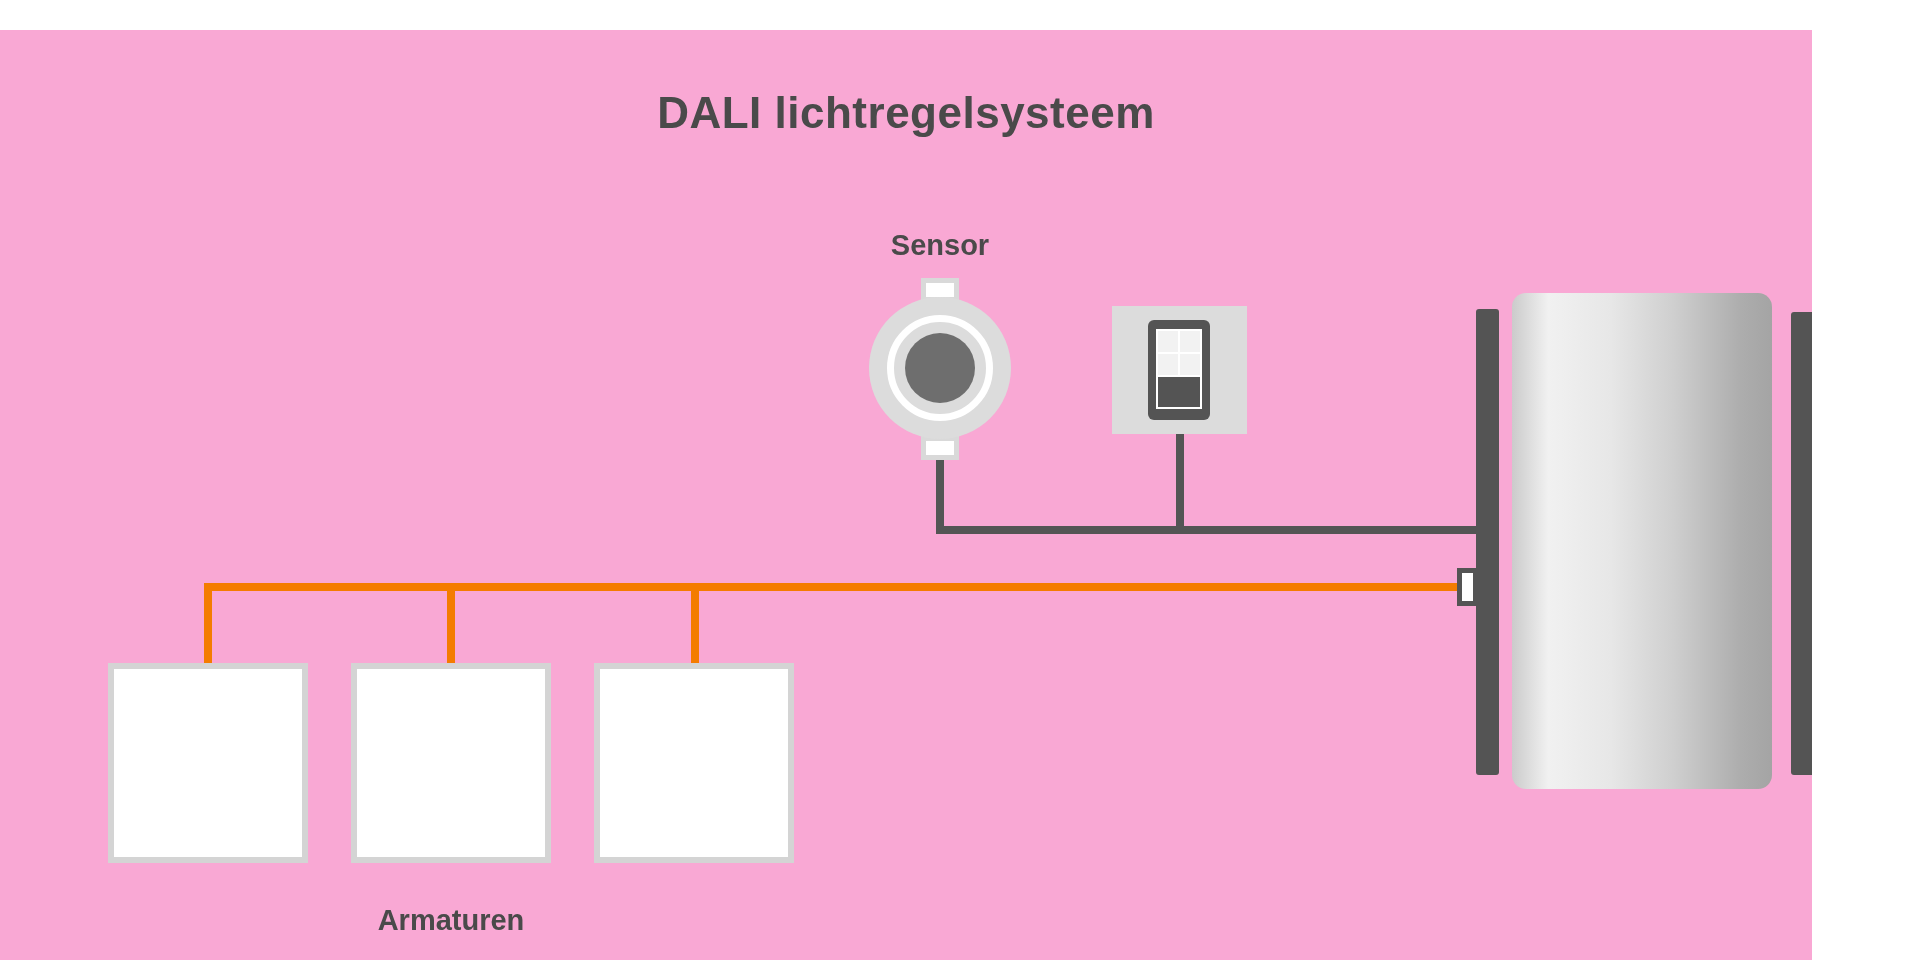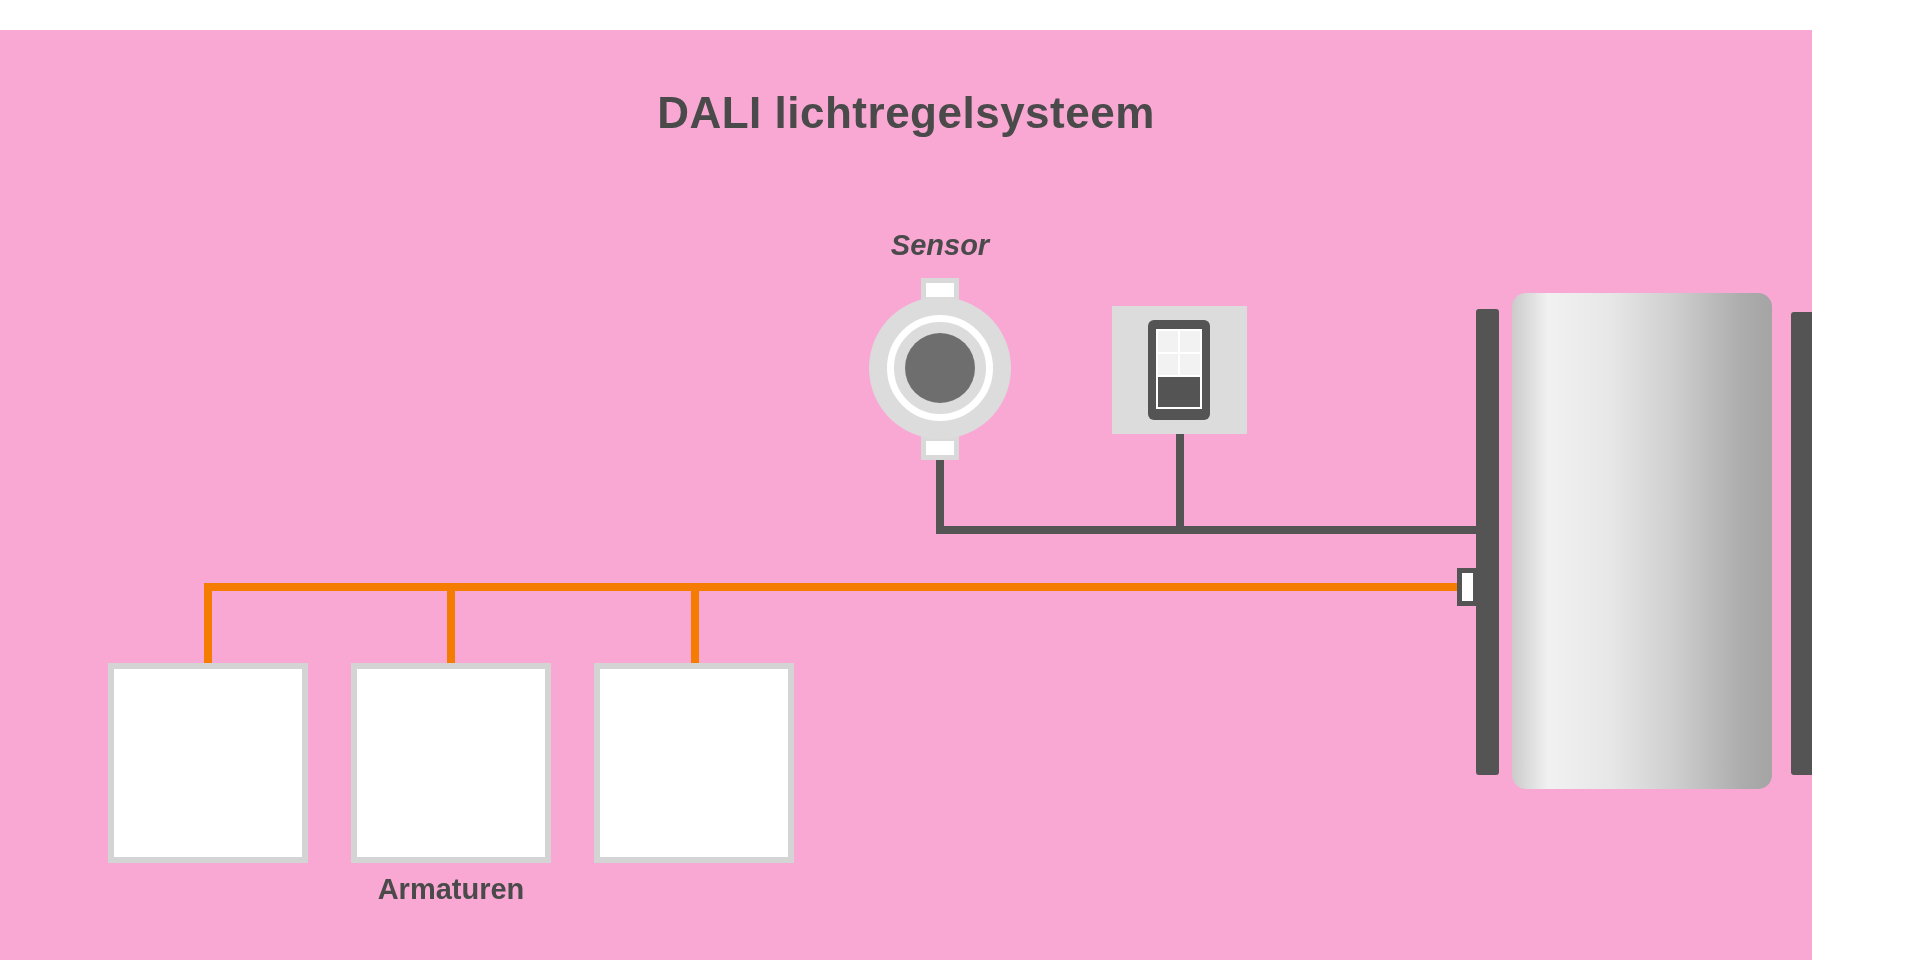--- a/index.html
+++ b/index.html
@@ -139,21 +139,21 @@
 
   <div class="line dark v" style="left:936px; top:418px; height:86px;"></div>
   <div class="line dark v" style="left:1176px; top:400px; height:104px;"></div>
   <div class="line dark h" style="left:936px; top:496px; width:546px;"></div>
 
   <div class="line orange h" style="left:204px; top:553px; width:1255px;"></div>
   <div class="line orange v" style="left:204px; top:553px; height:84px;"></div>
   <div class="line orange v" style="left:447px; top:553px; height:84px;"></div>
   <div class="line orange v" style="left:691px; top:553px; height:84px;"></div>
 
-  <div class="node-label" style="left:790px; top:200px; width:300px;font-style:italic;">Sensor</div>
+  <div class="node-label" style="left:790px; top:200px; width:300px;">Sensor</div>
   <div class="sensor-tab" style="left:921px; top:248px;"></div>
   <div class="sensor-tab" style="left:921px; top:406px;"></div>
   <div class="sensor-disc"></div>
   <div class="sensor-ring"></div>
   <div class="sensor-lens"></div>
 
   <div class="panel-plate">
     <div class="panel-bezel">
       <div class="keygrid">
         <div class="key"></div>
@@ -166,15 +166,15 @@
   </div>
 
   <div class="drum-body"></div>
   <div class="drum-bar" style="left:1476px; top:279px; width:23px; height:466px;"></div>
   <div class="drum-bar" style="left:1791px; top:282px; width:31px; height:463px;"></div>
   <div class="drum-connector"></div>
 
   <div class="fixture" style="left:108px;"></div>
   <div class="fixture" style="left:351px;"></div>
   <div class="fixture" style="left:594px;"></div>
-  <div class="node-label" style="left:301px; top:844px; width:300px;">Armaturen</div>
+  <div class="node-label" style="left:301px; top:875px; width:300px;">Armaturen</div>
 
 </div>
 
 </body></html>

